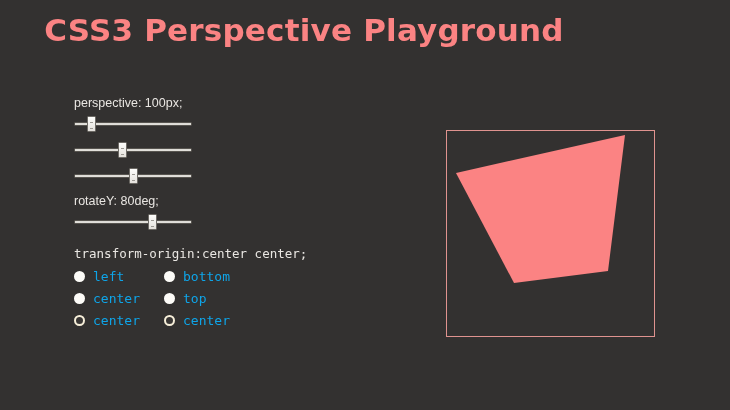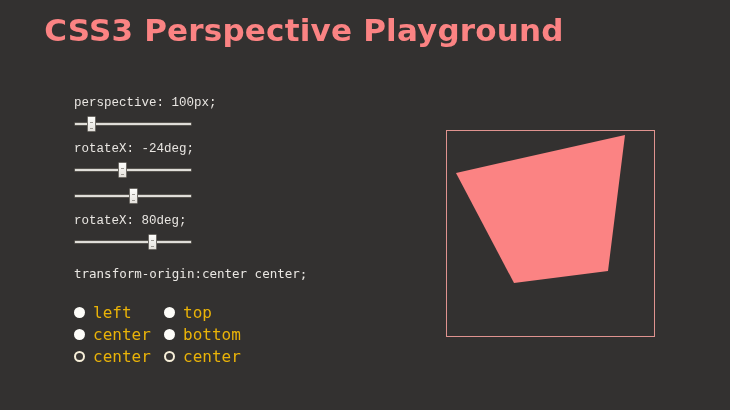--- a/index.html
+++ b/index.html
@@ -35,21 +35,21 @@
     top: 96px;
     width: 250px;
   }
 
   .control-row {
     margin-bottom: 10px;
   }
 
   .control-label {
     color: #e9e6e2;
-    font-family: Liberation Mono, monospace;
+    font-family: Liberation Sans, sans-serif;
     font-size: 12.5px;
     letter-spacing: 0px;
     white-space: pre;
     display: block;
     margin-bottom: 6px;
   }
 
   .slider {
     position: relative;
     width: 118px;
@@ -91,21 +91,21 @@
   
   #origin-block {
     margin-top: 16px;
   }
   #origin-label {
     color: #e9e6e2;
     font-family: "DejaVu Sans Mono", "Liberation Mono", monospace;
     font-size: 12.5px;
     white-space: pre;
     display: block;
-    margin-bottom: 20px;
+    margin-bottom: 4px;
   }
   .radio-columns {
     display: flex;
   }
   .radio-col {
     width: 90px;
   }
   .radio-item {
     display: flex;
     align-items: center;
@@ -117,23 +117,23 @@
     border-radius: 50%;
     background: #fdfcf8;
     flex: 0 0 auto;
     box-sizing: border-box;
   }
   .radio-mark.selected {
     background: #3a3735;
     border: 2.5px solid #f7efd9;
   }
   .radio-text {
-    color: #eab308;
+    color: #0ea5e9;
     font-family: "DejaVu Sans Mono", "Liberation Mono", monospace;
-    font-size: 16px;
+    font-size: 13px;
     margin-left: 8px;
   }
 
   
   #preview-stage {
     position: absolute;
     left: 446px;
     top: 130px;
     width: 209px;
     height: 207px;
@@ -155,36 +155,35 @@
 
   <div class="control-row">
     <span class="control-label">perspective: 100px;</span>
     <div class="slider">
       <div class="slider-track"></div>
       <div class="slider-thumb" id="thumb-0" style="left: 14%;"></div>
     </div>
   </div>
 
   <div class="control-row">
-    <span class="control-label">rotateX: -24deg;</span>
     <div class="slider">
       <div class="slider-track"></div>
       <div class="slider-thumb" id="thumb-1" style="left: 41%;"></div>
     </div>
   </div>
 
   <div class="control-row">
     <div class="slider">
       <div class="slider-track"></div>
       <div class="slider-thumb" id="thumb-2" style="left: 50%;"></div>
     </div>
   </div>
 
   <div class="control-row">
-    <span class="control-label">rotateX: 80deg;</span>
+    <span class="control-label">rotateY: 80deg;</span>
     <div class="slider">
       <div class="slider-track"></div>
       <div class="slider-thumb" id="thumb-3" style="left: 66%;"></div>
     </div>
   </div>
 
   <div id="origin-block">
     <span id="origin-label">transform-origin:center center;</span>
 
     <div class="radio-columns">
@@ -200,25 +199,25 @@
         </div>
         <div class="radio-item">
           <span class="radio-mark selected"></span>
           <span class="radio-text">center</span>
         </div>
       </div>
 
       <div class="radio-col">
         <div class="radio-item">
           <span class="radio-mark"></span>
+          <span class="radio-text">bottom</span>
+        </div>
+        <div class="radio-item">
+          <span class="radio-mark"></span>
           <span class="radio-text">top</span>
-        </div>
-        <div class="radio-item">
-          <span class="radio-mark"></span>
-          <span class="radio-text">bottom</span>
         </div>
         <div class="radio-item">
           <span class="radio-mark selected"></span>
           <span class="radio-text">center</span>
         </div>
       </div>
 
     </div>
   </div>
 </div>

